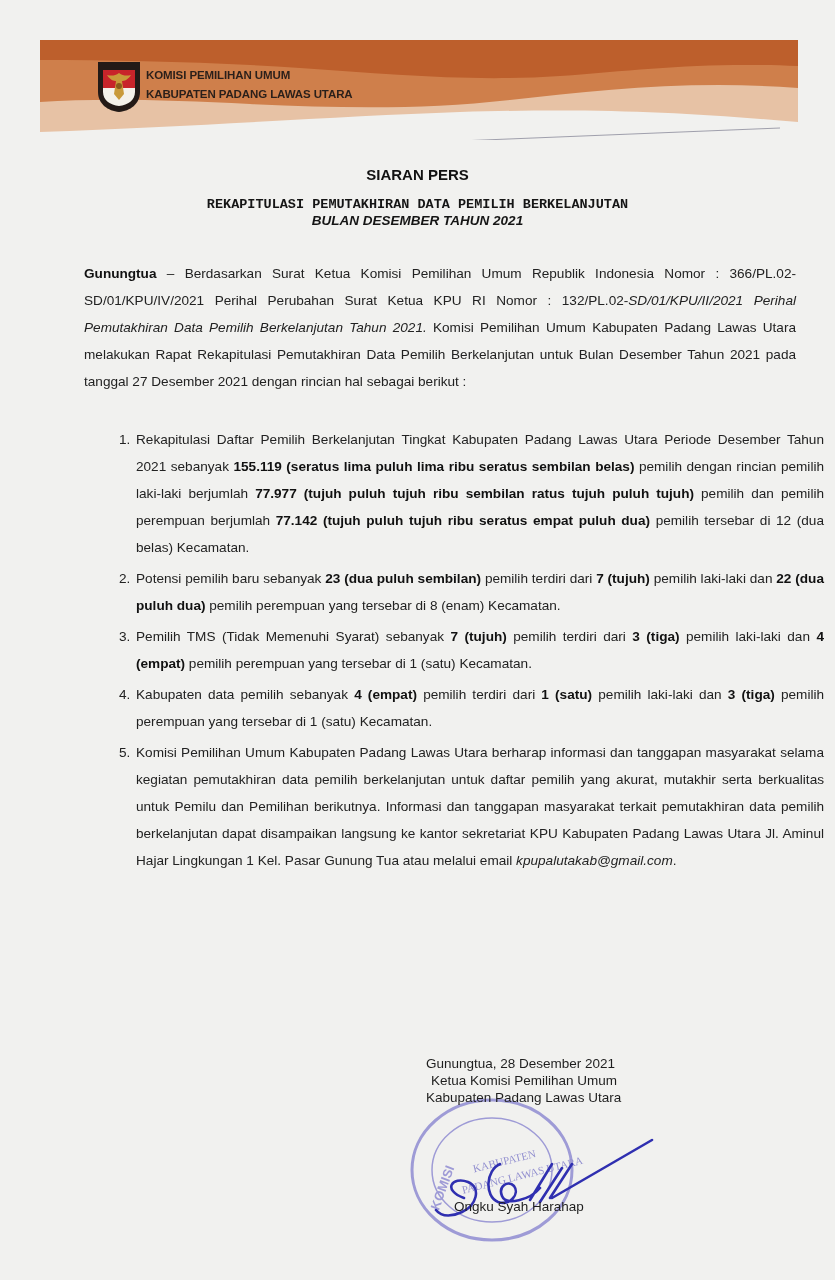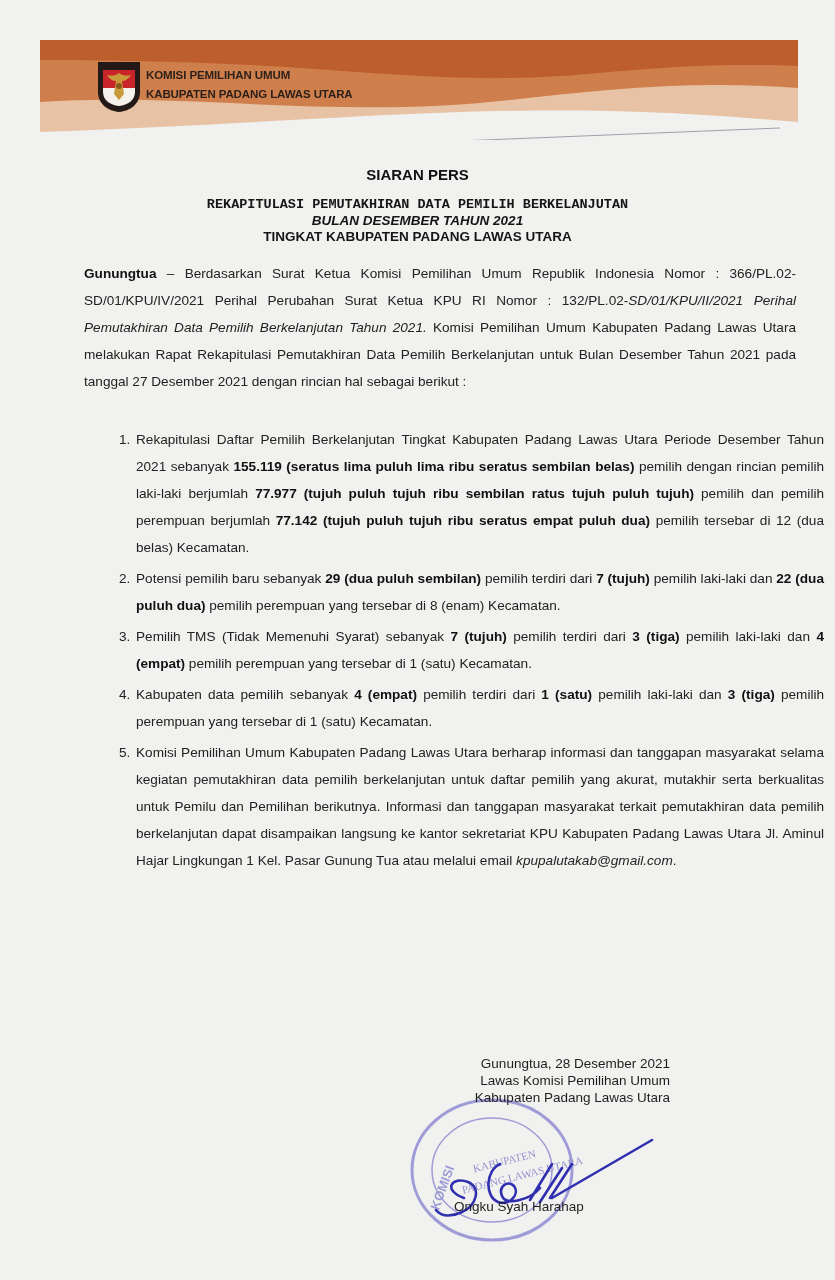--- a/index.html
+++ b/index.html
@@ -28,21 +28,21 @@
   .p-intro { top: 260px; }
   .italic { font-style: italic; }
   b { font-weight: bold; color: #111; }
 
   ol.items { position: absolute; left: 106px; top: 426px; width: 690px; margin: 0; padding: 0 0 0 28px; font-size: 13.6px; line-height: 27px; text-align: justify; color: #222; }
   ol.items li { padding-left: 2px; margin-bottom: 4px; }
 
   .p-closing { top: 953px; }
 
   .signature { position: absolute; left: 410px; top: 1055px; width: 260px; font-size: 13.5px; line-height: 17px; color: #1e1e1e; }
-  .signature div { white-space: nowrap; text-align: right; }
+  .signature div { white-space: nowrap; }
   .sig-place { padding-left: 16px; }
   .sig-role { padding-left: 21px; }
   .sig-region { padding-left: 16px; }
   .sig-name { position: absolute; left: 44px; top: 143px; }
   .stamp { position: absolute; left: 402px; top: 1090px; }
 </style>
 </head>
 <body>
 
 <div class="page">
@@ -65,46 +65,45 @@
 
     <div class="org">
       <div>KOMISI PEMILIHAN UMUM</div>
       <div>KABUPATEN PADANG LAWAS UTARA</div>
     </div>
   </div>
 
   <div class="title t-main">SIARAN PERS</div>
   <div class="title t-sub t-sub1">REKAPITULASI PEMUTAKHIRAN DATA PEMILIH BERKELANJUTAN</div>
   <div class="title t-sub t-sub2">BULAN DESEMBER TAHUN 2021</div>
-  <div class="title t-sub t-sub3">TINGKAT KABUPATEN PADANG LAWAS UTARA</div>
 
   <div class="body-text p-intro">
     <b>Gunungtua</b><span> – </span><span>Berdasarkan Surat Ketua Komisi Pemilihan Umum Republik Indonesia Nomor : 366/PL.02-SD/01/KPU/IV/2021 Perihal Perubahan Surat Ketua KPU RI Nomor : 132/PL.02-</span><span class="italic">SD/01/KPU/II/2021 Perihal Pemutakhiran Data Pemilih Berkelanjutan Tahun 2021.</span><span> Komisi Pemilihan Umum Kabupaten Padang Lawas Utara melakukan Rapat Rekapitulasi Pemutakhiran Data Pemilih Berkelanjutan untuk Bulan Desember Tahun 2021 pada tanggal 27 Desember 2021 dengan rincian hal sebagai berikut :</span>
   </div>
 
   <ol class="items">
     <li><span>Rekapitulasi Daftar Pemilih Berkelanjutan Tingkat Kabupaten Padang Lawas Utara Periode Desember Tahun 2021 sebanyak </span><b>155.119 (seratus lima puluh lima ribu seratus sembilan belas)</b><span> pemilih dengan rincian pemilih laki-laki berjumlah </span><b>77.977 (tujuh puluh tujuh ribu sembilan ratus tujuh puluh tujuh)</b><span> pemilih dan pemilih perempuan berjumlah </span><b>77.142 (tujuh puluh tujuh ribu seratus empat puluh dua)</b><span> pemilih tersebar di 12 (dua belas) Kecamatan.</span></li>
-    <li><span>Potensi pemilih baru sebanyak </span><b>29 (dua puluh sembilan)</b><span> pemilih terdiri dari </span><b>7 (tujuh)</b><span> pemilih laki-laki dan </span><b>22 (dua puluh dua)</b><span> pemilih perempuan yang tersebar di 8 (enam) Kecamatan.</span></li>
+    <li><span>Potensi pemilih baru sebanyak </span><b>23 (dua puluh sembilan)</b><span> pemilih terdiri dari </span><b>7 (tujuh)</b><span> pemilih laki-laki dan </span><b>22 (dua puluh dua)</b><span> pemilih perempuan yang tersebar di 8 (enam) Kecamatan.</span></li>
     <li><span>Pemilih TMS (Tidak Memenuhi Syarat) sebanyak </span><b>7 (tujuh)</b><span> pemilih terdiri dari </span><b>3 (tiga)</b><span> pemilih laki-laki dan </span><b>4 (empat)</b><span> pemilih perempuan yang tersebar di 1 (satu) Kecamatan.</span></li>
     <li><span>Kabupaten data pemilih sebanyak </span><b>4 (empat)</b><span> pemilih terdiri dari </span><b>1 (satu)</b><span> pemilih laki-laki dan </span><b>3 (tiga)</b><span> pemilih perempuan yang tersebar di 1 (satu) Kecamatan.</span></li>
     <li><span>Komisi Pemilihan Umum Kabupaten Padang Lawas Utara berharap informasi dan tanggapan masyarakat selama kegiatan pemutakhiran data pemilih berkelanjutan untuk daftar pemilih yang akurat, mutakhir serta berkualitas untuk Pemilu dan Pemilihan berikutnya. Informasi dan tanggapan masyarakat terkait pemutakhiran data pemilih berkelanjutan dapat disampaikan langsung ke kantor sekretariat KPU Kabupaten Padang Lawas Utara Jl. Aminul Hajar Lingkungan 1 Kel. Pasar Gunung Tua atau melalui email </span><span class="italic">kpupalutakab@gmail.com</span><span>.</span></li>
   </ol>
 
 
   <svg class="stamp" width="260" height="160" viewBox="0 0 260 160">
     <g opacity="0.8">
       <ellipse cx="90" cy="80" rx="80" ry="70" fill="none" stroke="#8a86d0" stroke-width="3"></ellipse>
       <ellipse cx="90" cy="80" rx="60" ry="52" fill="none" stroke="#8a86d0" stroke-width="1.5"></ellipse>
       <text x="72" y="78" font-family="Liberation Serif, serif" font-size="11" fill="#7c78c8" transform="rotate(-14 90 80)">KABUPATEN</text>
       <text x="56" y="96" font-family="Liberation Serif, serif" font-size="11" fill="#7c78c8" transform="rotate(-14 90 80)">PADANG LAWAS UTARA</text>
       <text x="22" y="120" font-family="Liberation Sans, sans-serif" font-weight="bold" font-size="13" fill="#8a86d0" transform="rotate(-70 30 110)">KOMISI</text>
     </g>
     <path d="M62 108 C40 100 50 86 66 92 C80 98 74 116 60 122 C52 126 40 128 34 120 M98 74 C84 80 82 106 96 112 C108 116 118 104 112 96 C106 90 96 96 100 106 C104 116 128 110 138 98 M128 110 L150 74 M138 112 L160 78 M148 108 L170 74 M150 108 L250 50" fill="none" stroke="#2f2fb0" stroke-width="2.6" stroke-linecap="round"></path>
   </svg>
 
   <div class="signature">
     <div class="sig-place">Gunungtua, 28 Desember 2021</div>
-    <div class="sig-role">Lawas Komisi Pemilihan Umum</div>
+    <div class="sig-role">Ketua Komisi Pemilihan Umum</div>
     <div class="sig-region">Kabupaten Padang Lawas Utara</div>
     <div class="sig-name">Ongku Syah Harahap</div>
   </div>
 
 </div>
 
 </body></html>

